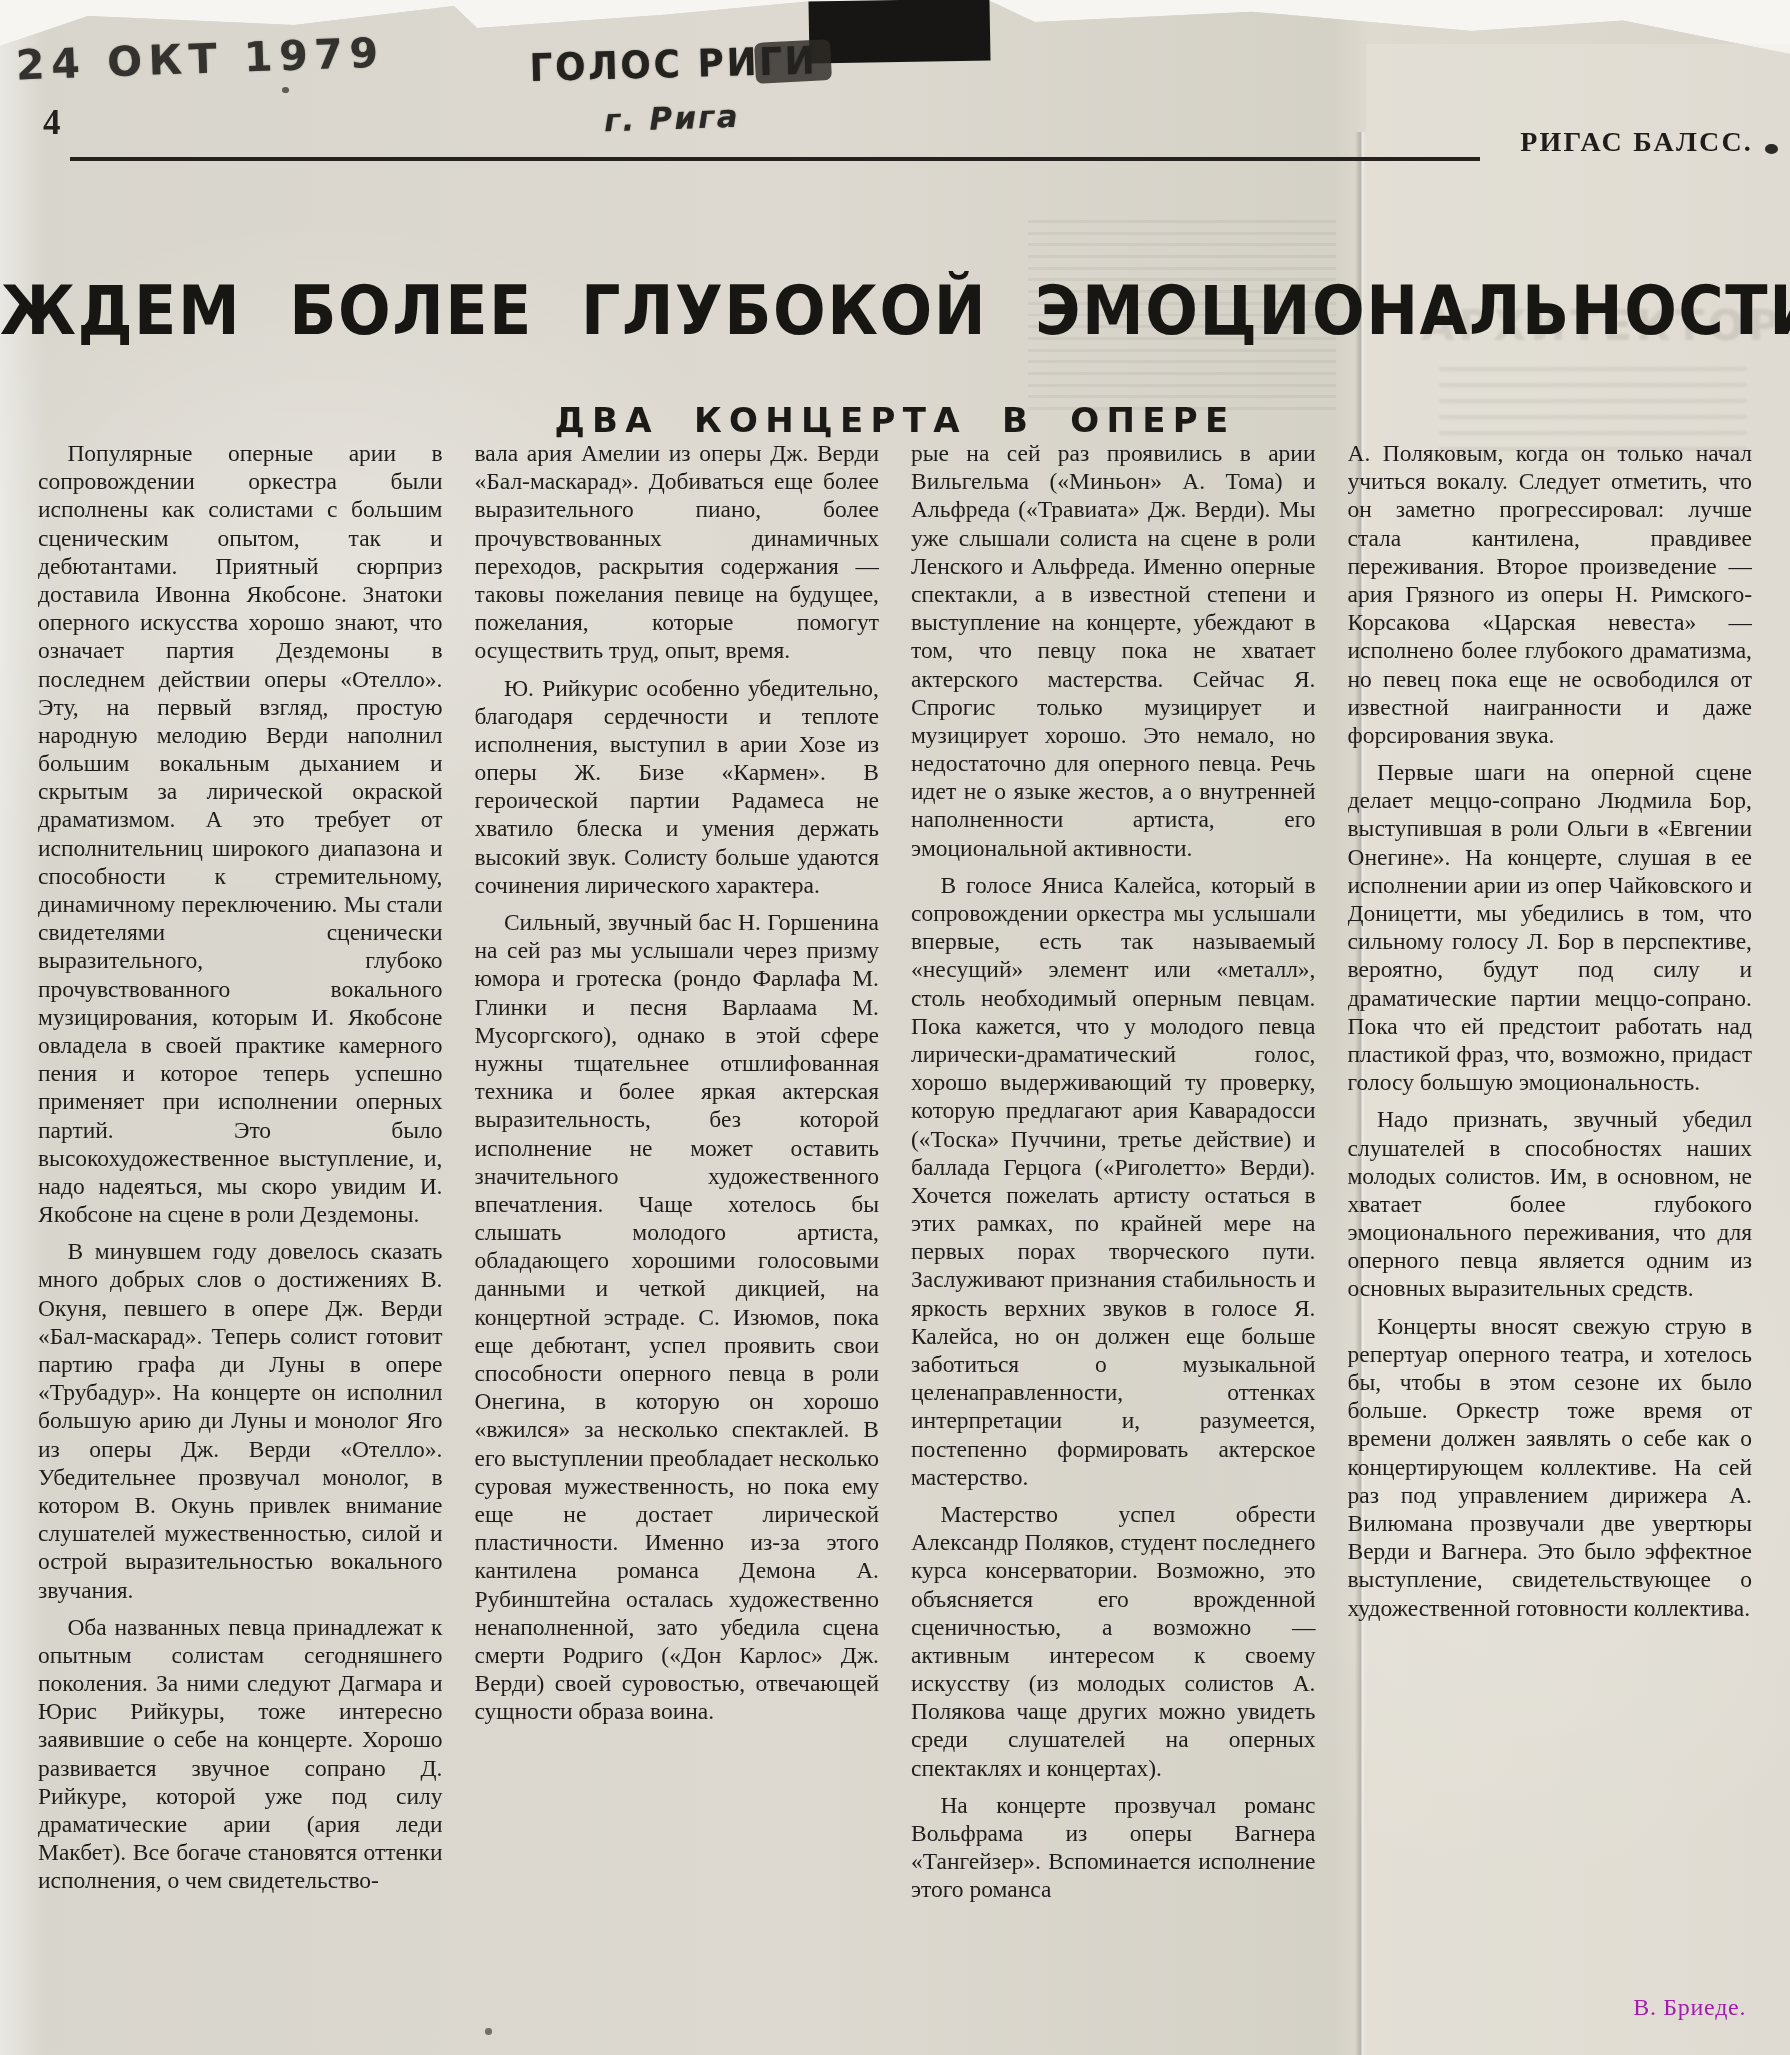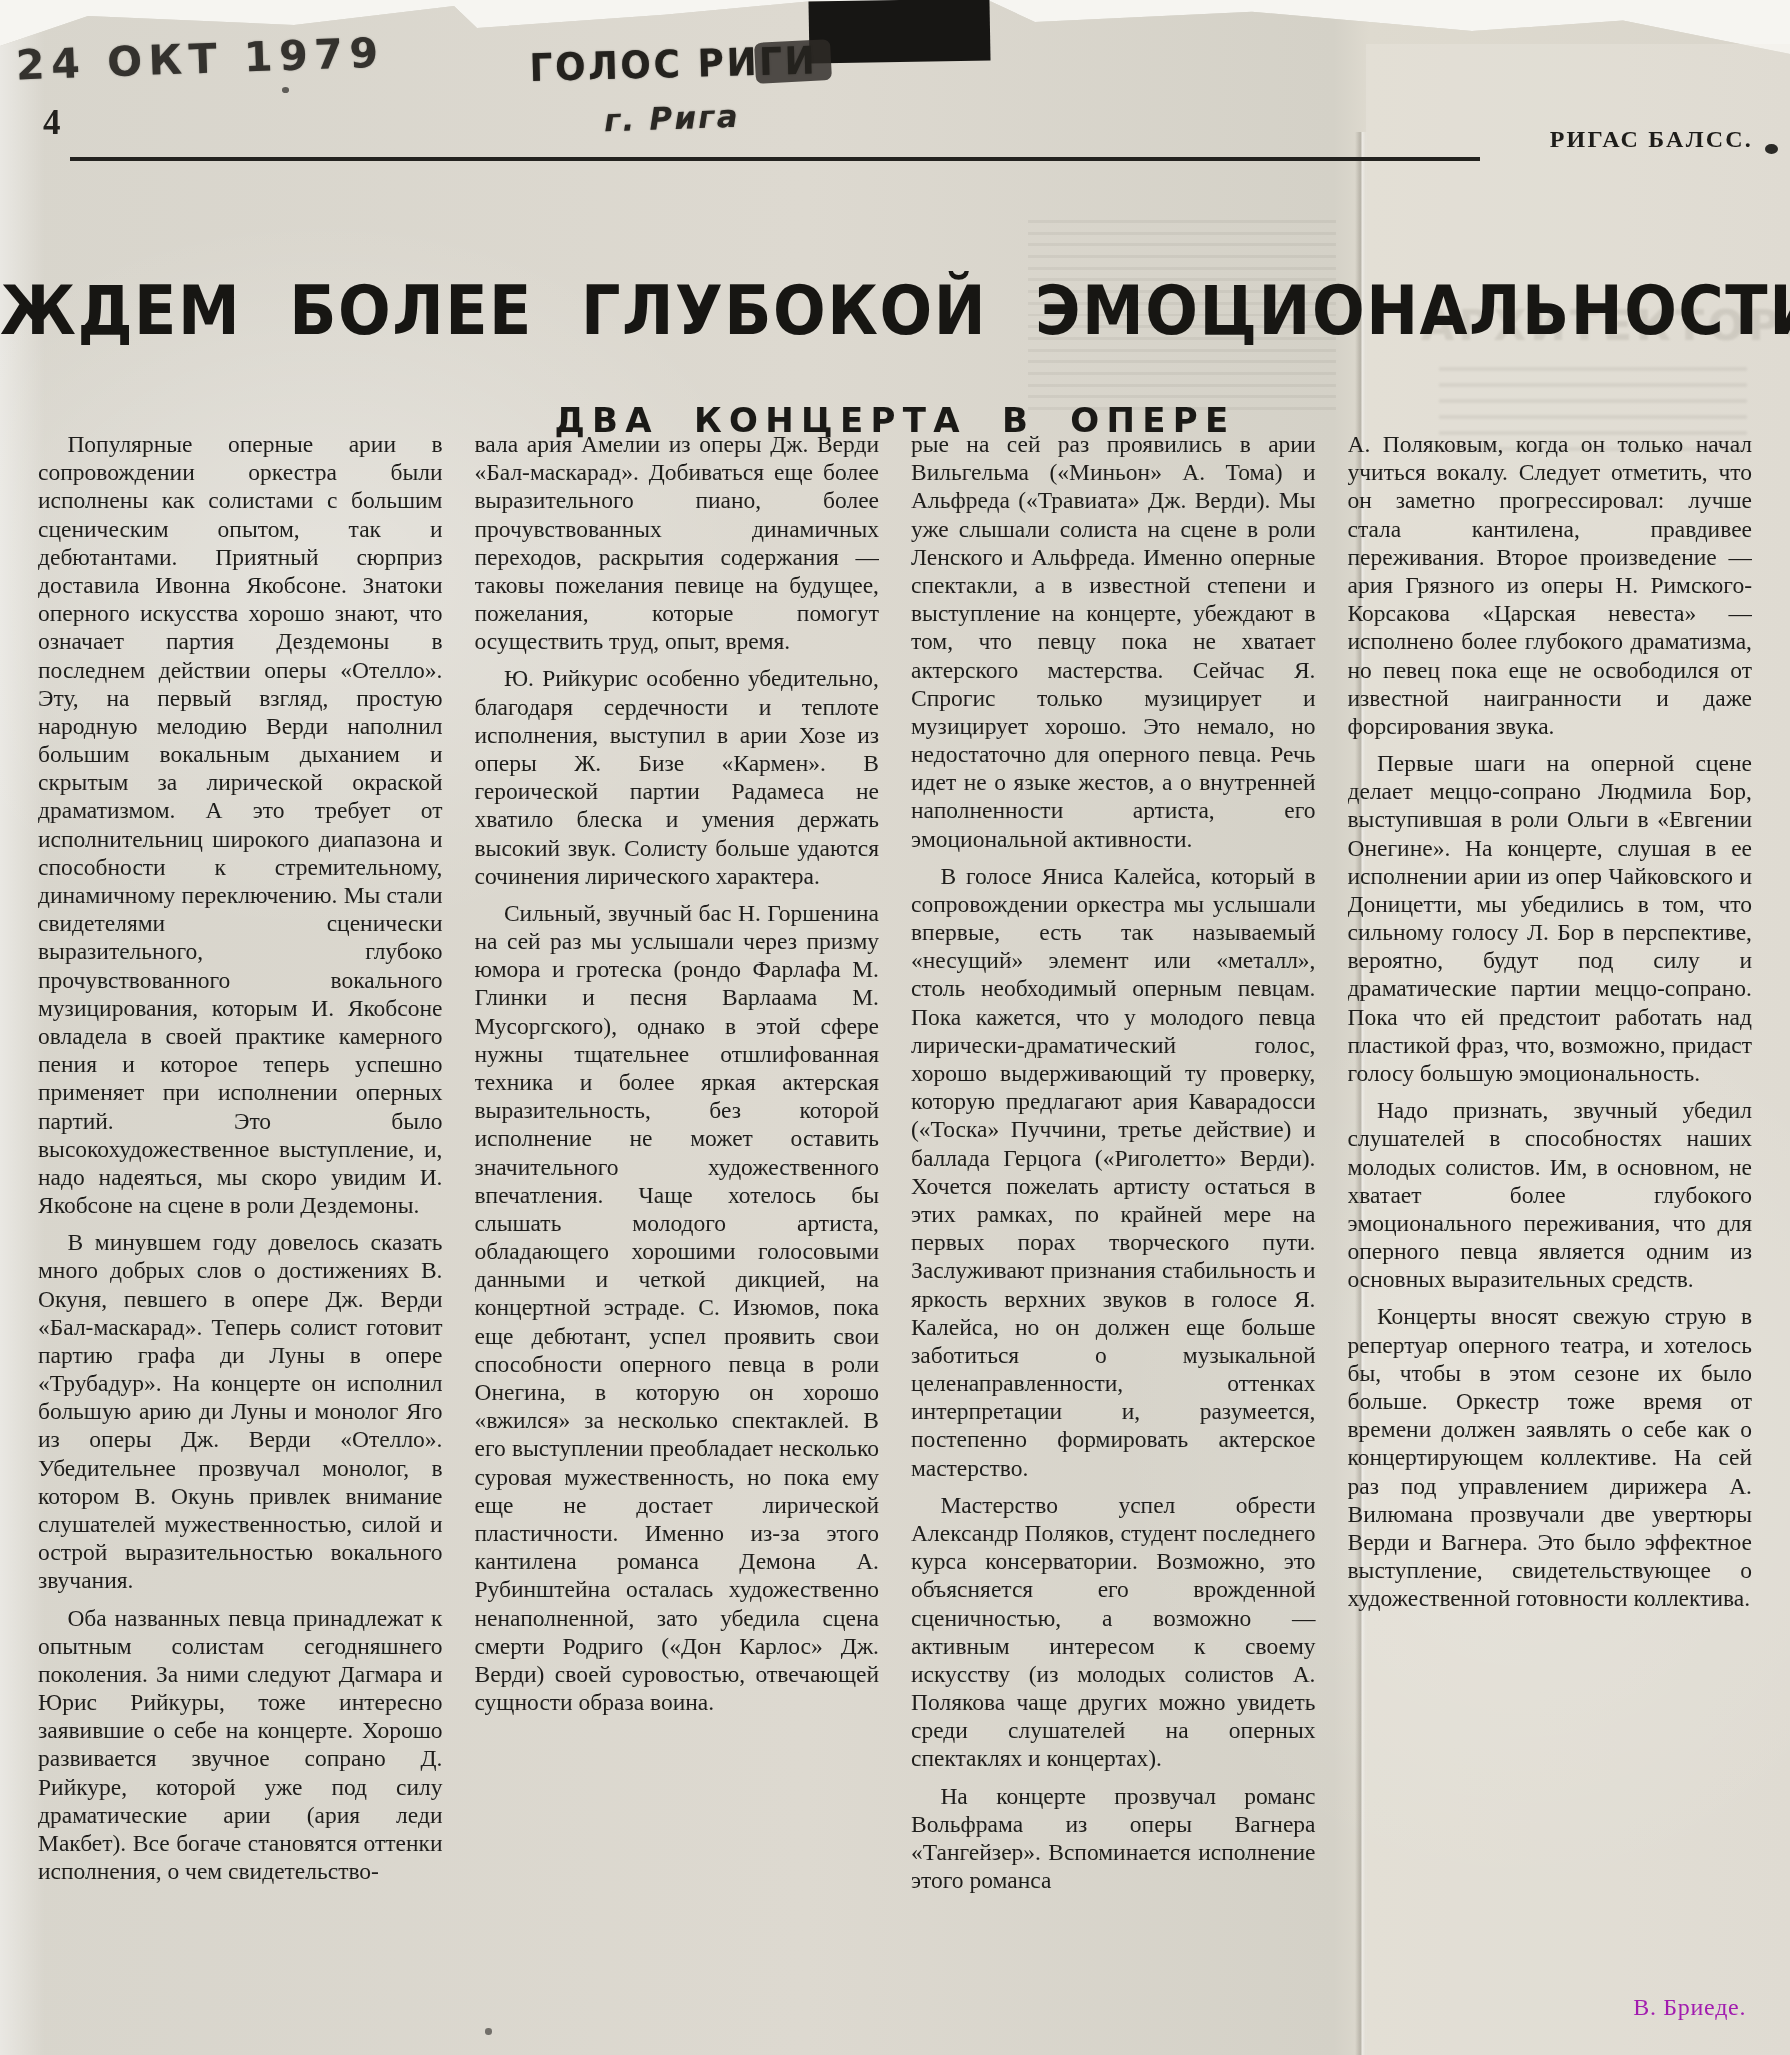--- a/index.html
+++ b/index.html
@@ -40,21 +40,21 @@
   .page-number {
     position:absolute; left:43px; top:103px;
     font-weight:bold; font-size:35px; color:#22211e;
   }
   .header-rule {
     position:absolute; left:70px; top:157px; width:1410px; height:3.7px;
     background:#23221f;
   }
   .masthead {
     position:absolute; right:37px; top:126px;
-    font-weight:bold; font-size:24px; letter-spacing:2.2px; color:#1e1d1a;
+    font-weight:bold; font-size:28px; letter-spacing:2.2px; color:#1e1d1a;
     white-space:nowrap;
   }
   .stamp-line1 {
     position:absolute; left:529px; top:46px;
     font-family:"DejaVu Sans","Liberation Sans",sans-serif;
     font-weight:bold; font-size:38px; letter-spacing:2.9px; color:#24221e;
     transform:rotate(-1.5deg) scaleX(.94); transform-origin:left top;
     text-shadow:0 0 1.5px rgba(40,38,34,.6); white-space:nowrap;
   }
   .stamp-line2 {
@@ -111,21 +111,21 @@
   .speck.s2 { left:282px;  top:87px; width:7.3px; height:5.9px; opacity:.7; }
   .speck.s3 { left:485px;  top:2028px; width:6.6px;  height:6.6px; opacity:.6; }
 
   
   .columns {
     position:absolute; left:38px; top:430px; width:1714px; height:1612px;
     display:flex; gap:32px; overflow:hidden;
   }
   .col { flex:1 1 0; position:relative; text-align:justify;
     font-size:23.5px; line-height:1.20; color:#1e1d1b; overflow:hidden; }
-  .col p.para { margin:0 0 .38em 0; text-indent:1.25em; }
+  .col p.para { margin:9px 0 .38em 0; text-indent:1.25em; }
   .col p.para.cont { text-indent:0; }
   .signature {
     position:absolute; right:5.9px; bottom:20.6px;
     font-weight:normal; font-size:24px; letter-spacing:0.7px; color:#a21caf;
   }
 </style>
 </head>
 <body>
 
 <div class="page">

